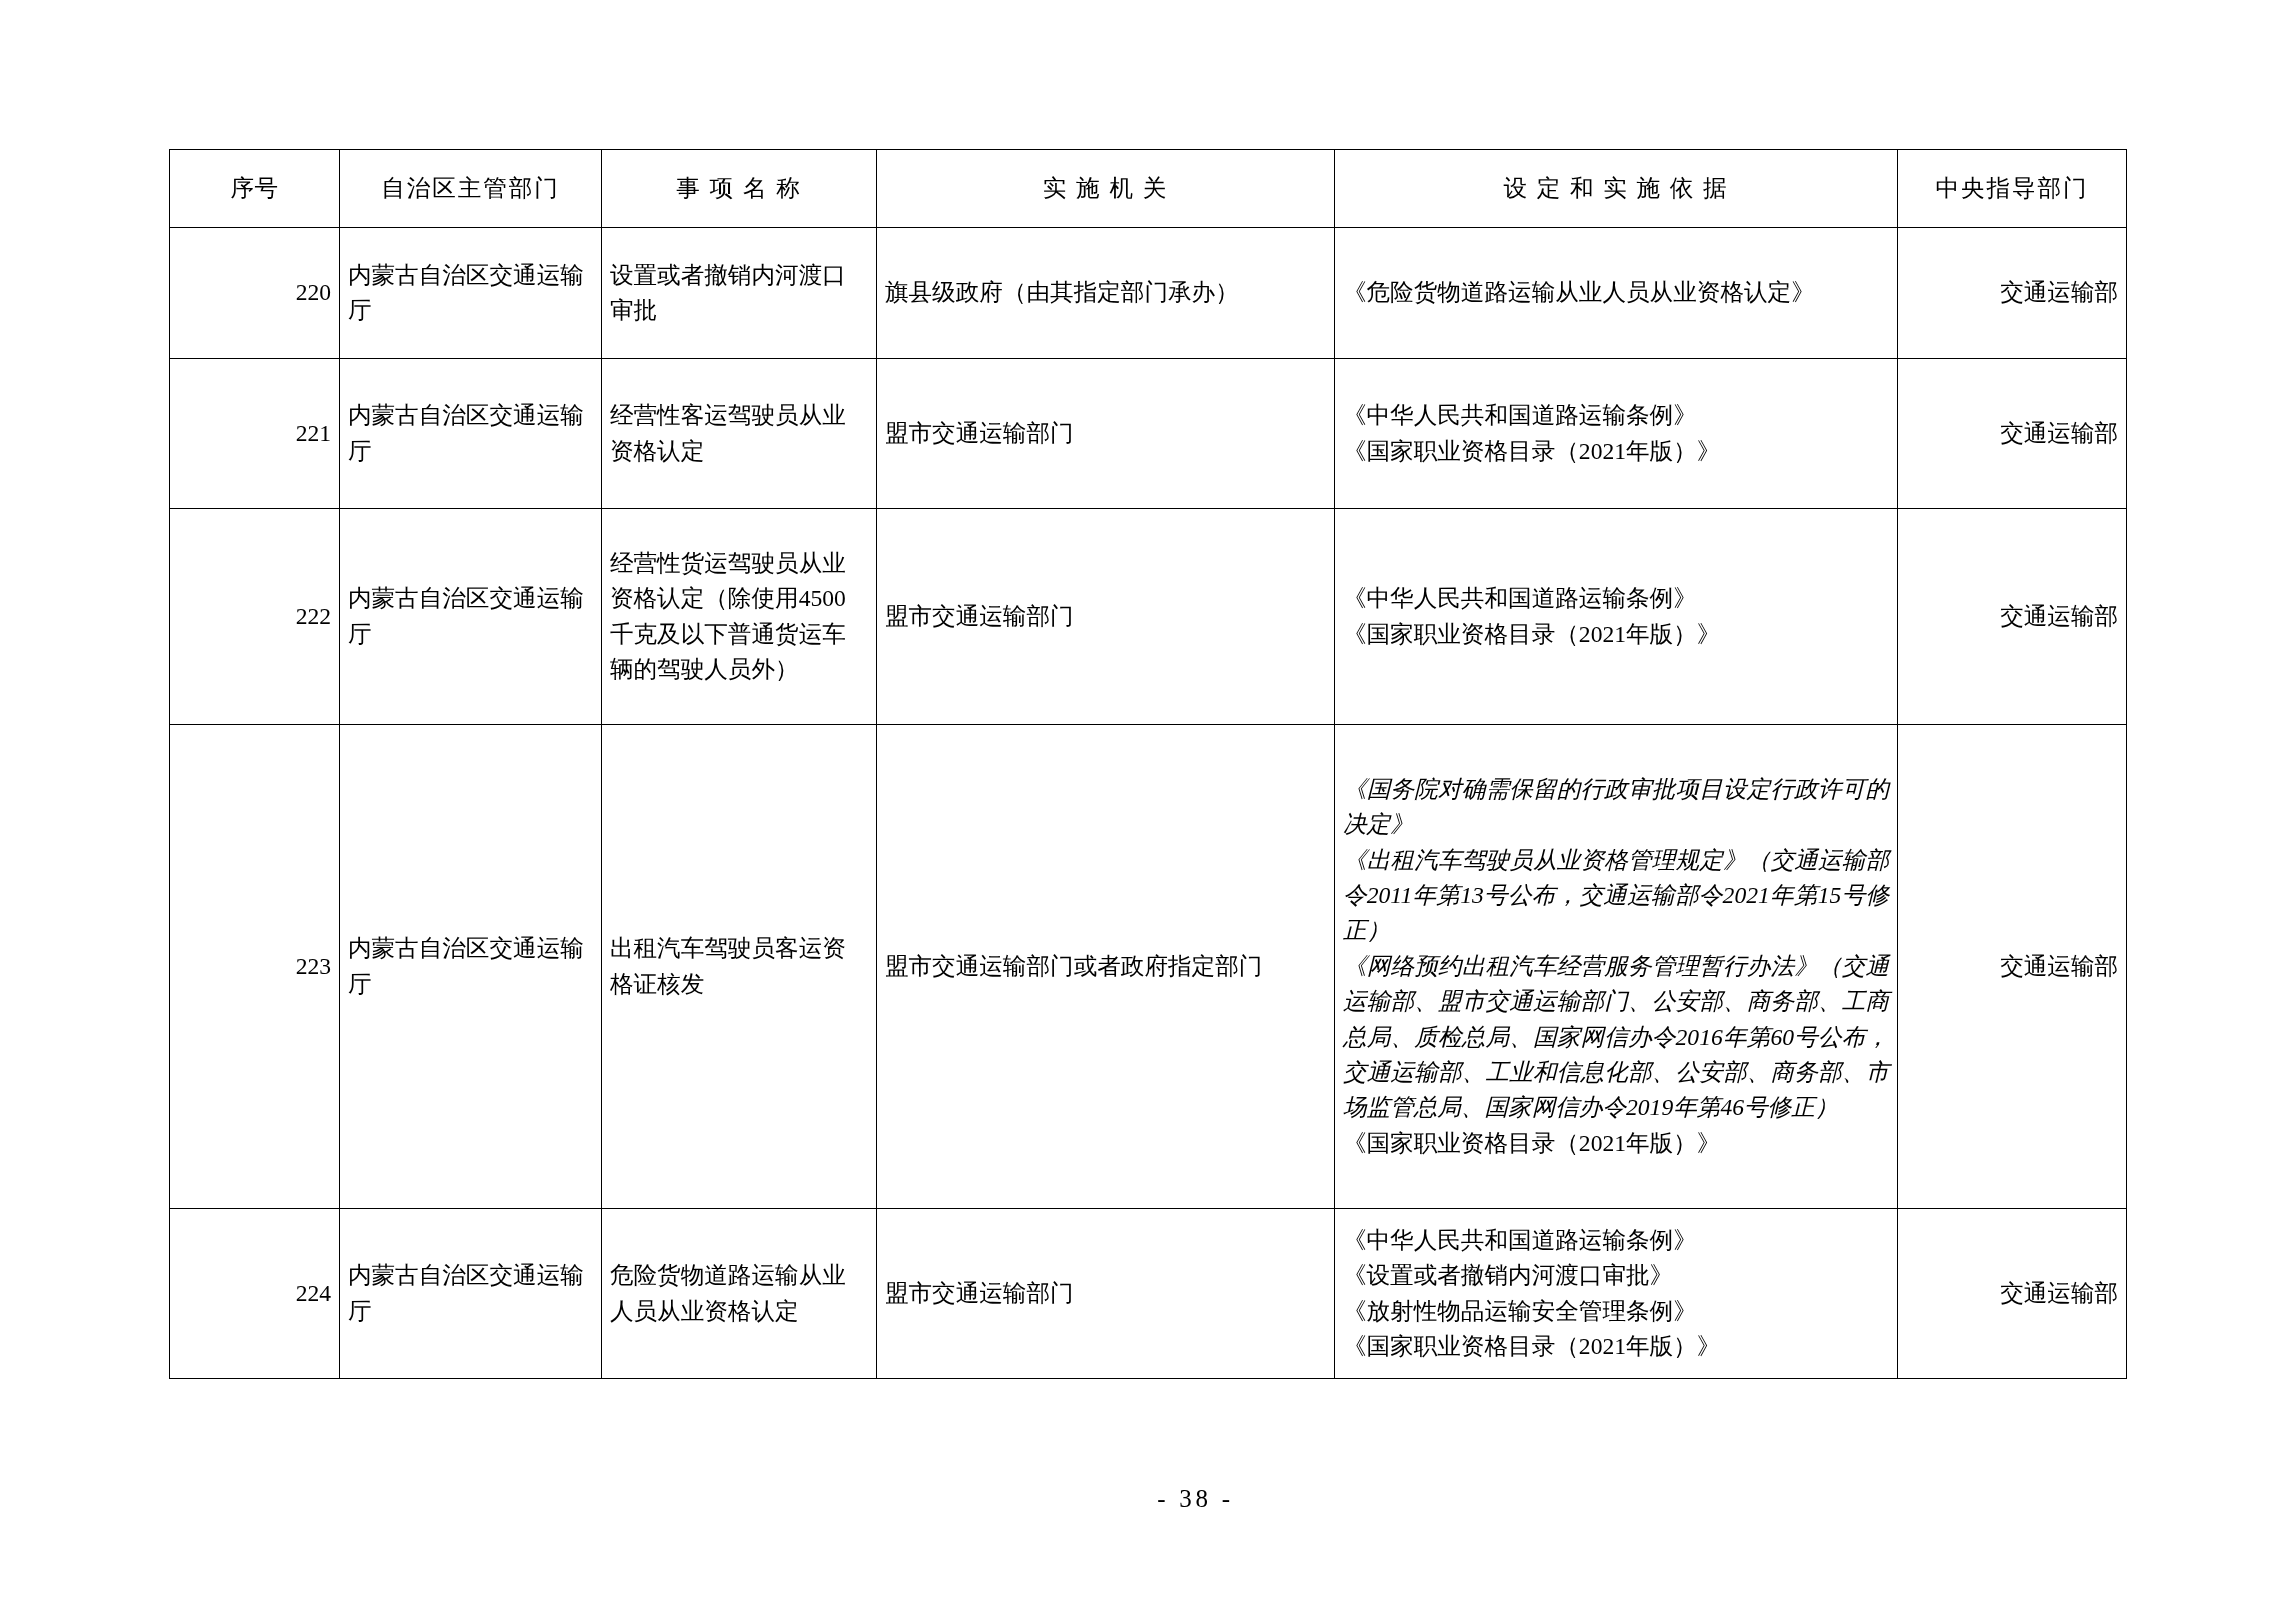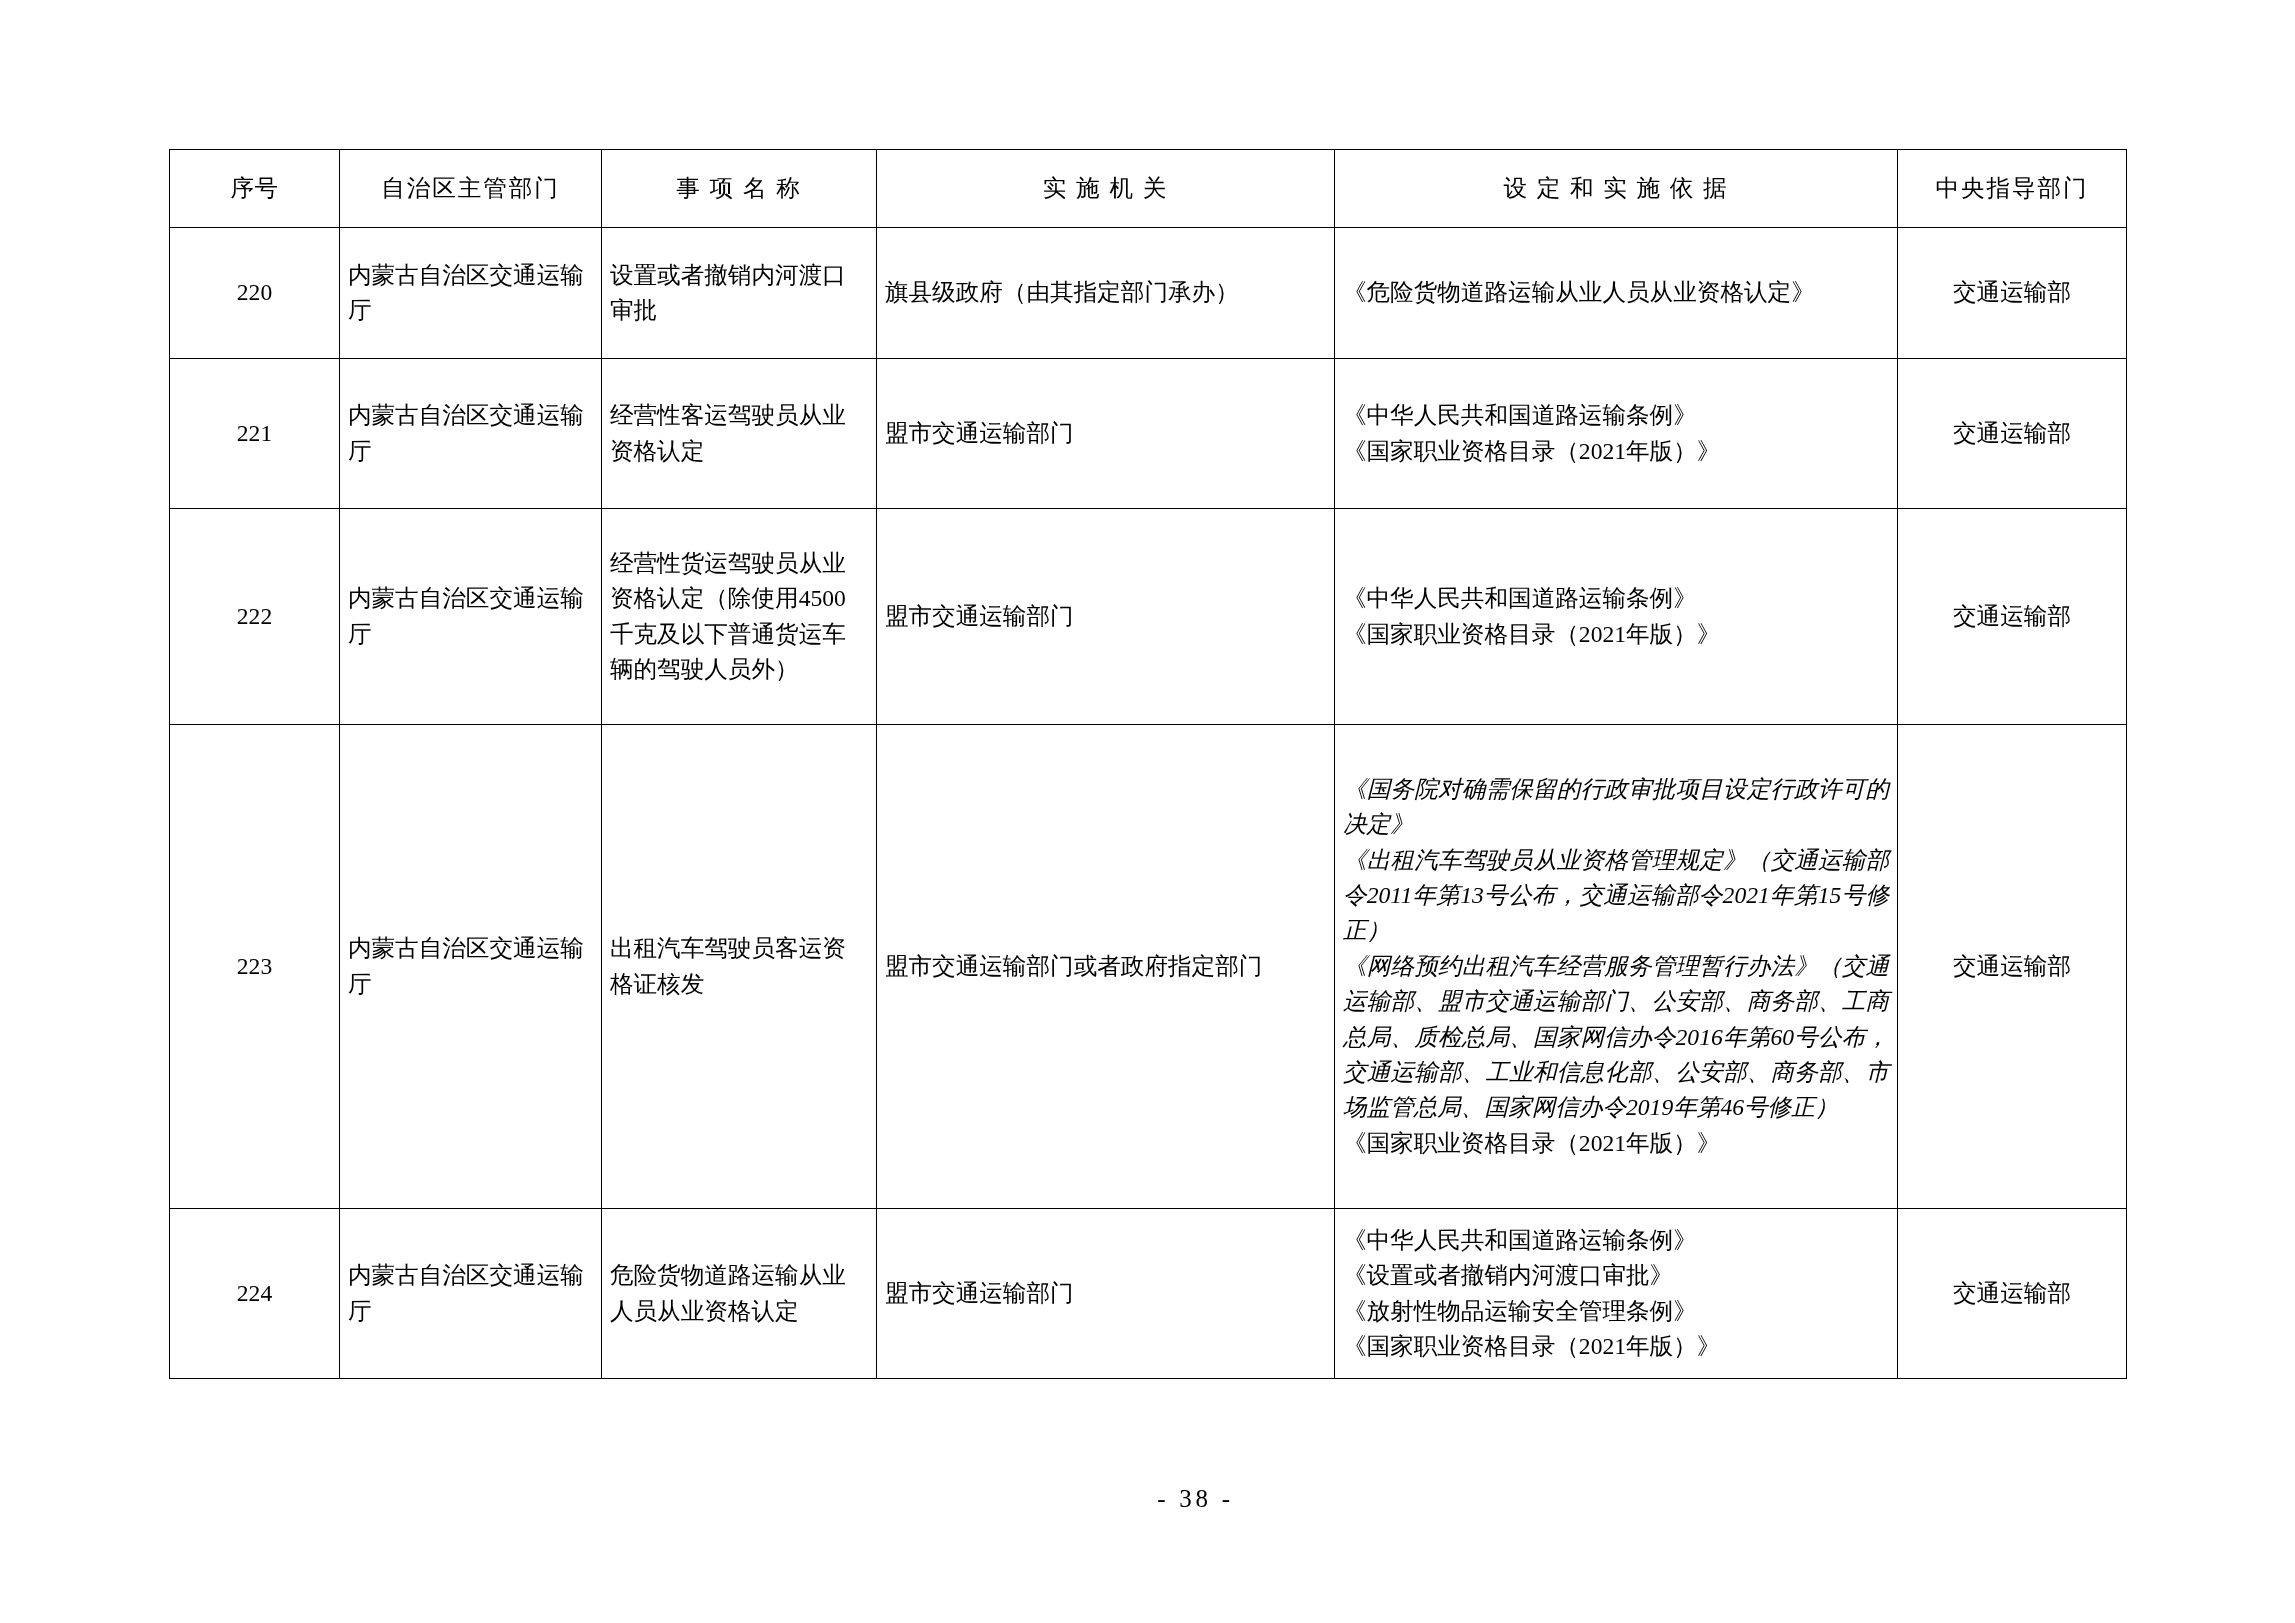--- a/index.html
+++ b/index.html
@@ -48,27 +48,27 @@
   }
   th.h-seq { letter-spacing: 0.02em; }
   col.c-seq { width: 170px; }
   col.c-dept { width: 262px; }
   col.c-item { width: 275px; }
   col.c-org { width: 458px; }
   col.c-basis { width: 563px; }
   col.c-central { width: 229px; }
 
   td.seq {
-    text-align: center;
+    text-align: right;
   }
   td.dept, td.item, td.org, td.basis {
     text-align: left;
   }
   td.central {
-    text-align: center;
+    text-align: right;
   }
   .basis-line {
     white-space: normal;
   }
   .basis-line.justify {
     text-align: justify;
     text-align-last: left;
     font-style: italic;
   }
   .pagenum {

